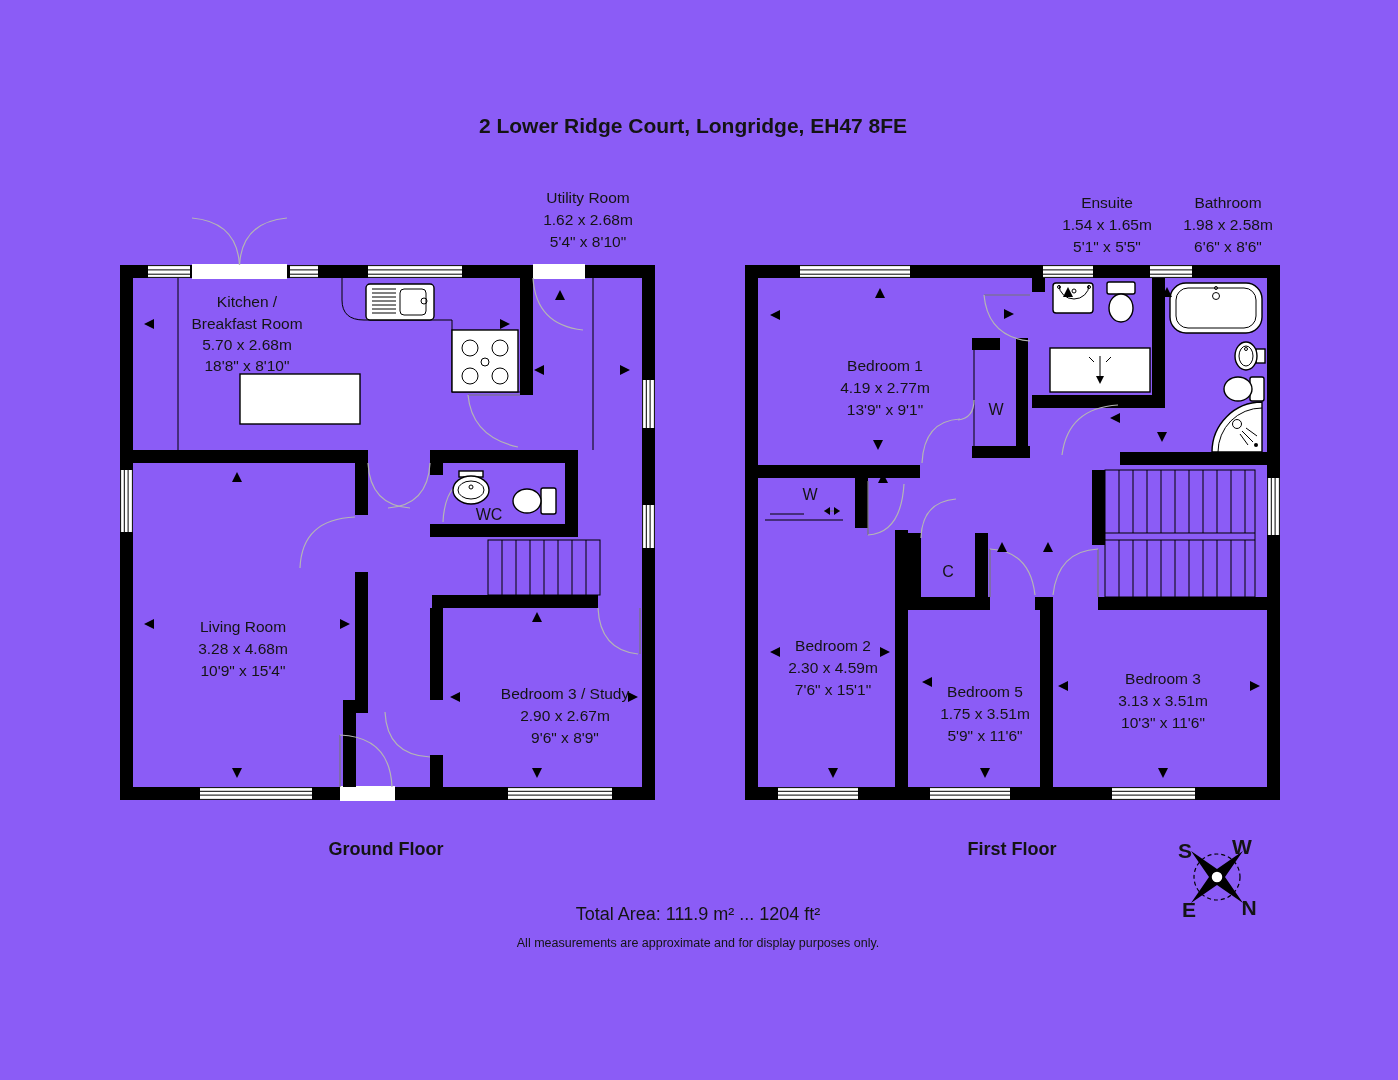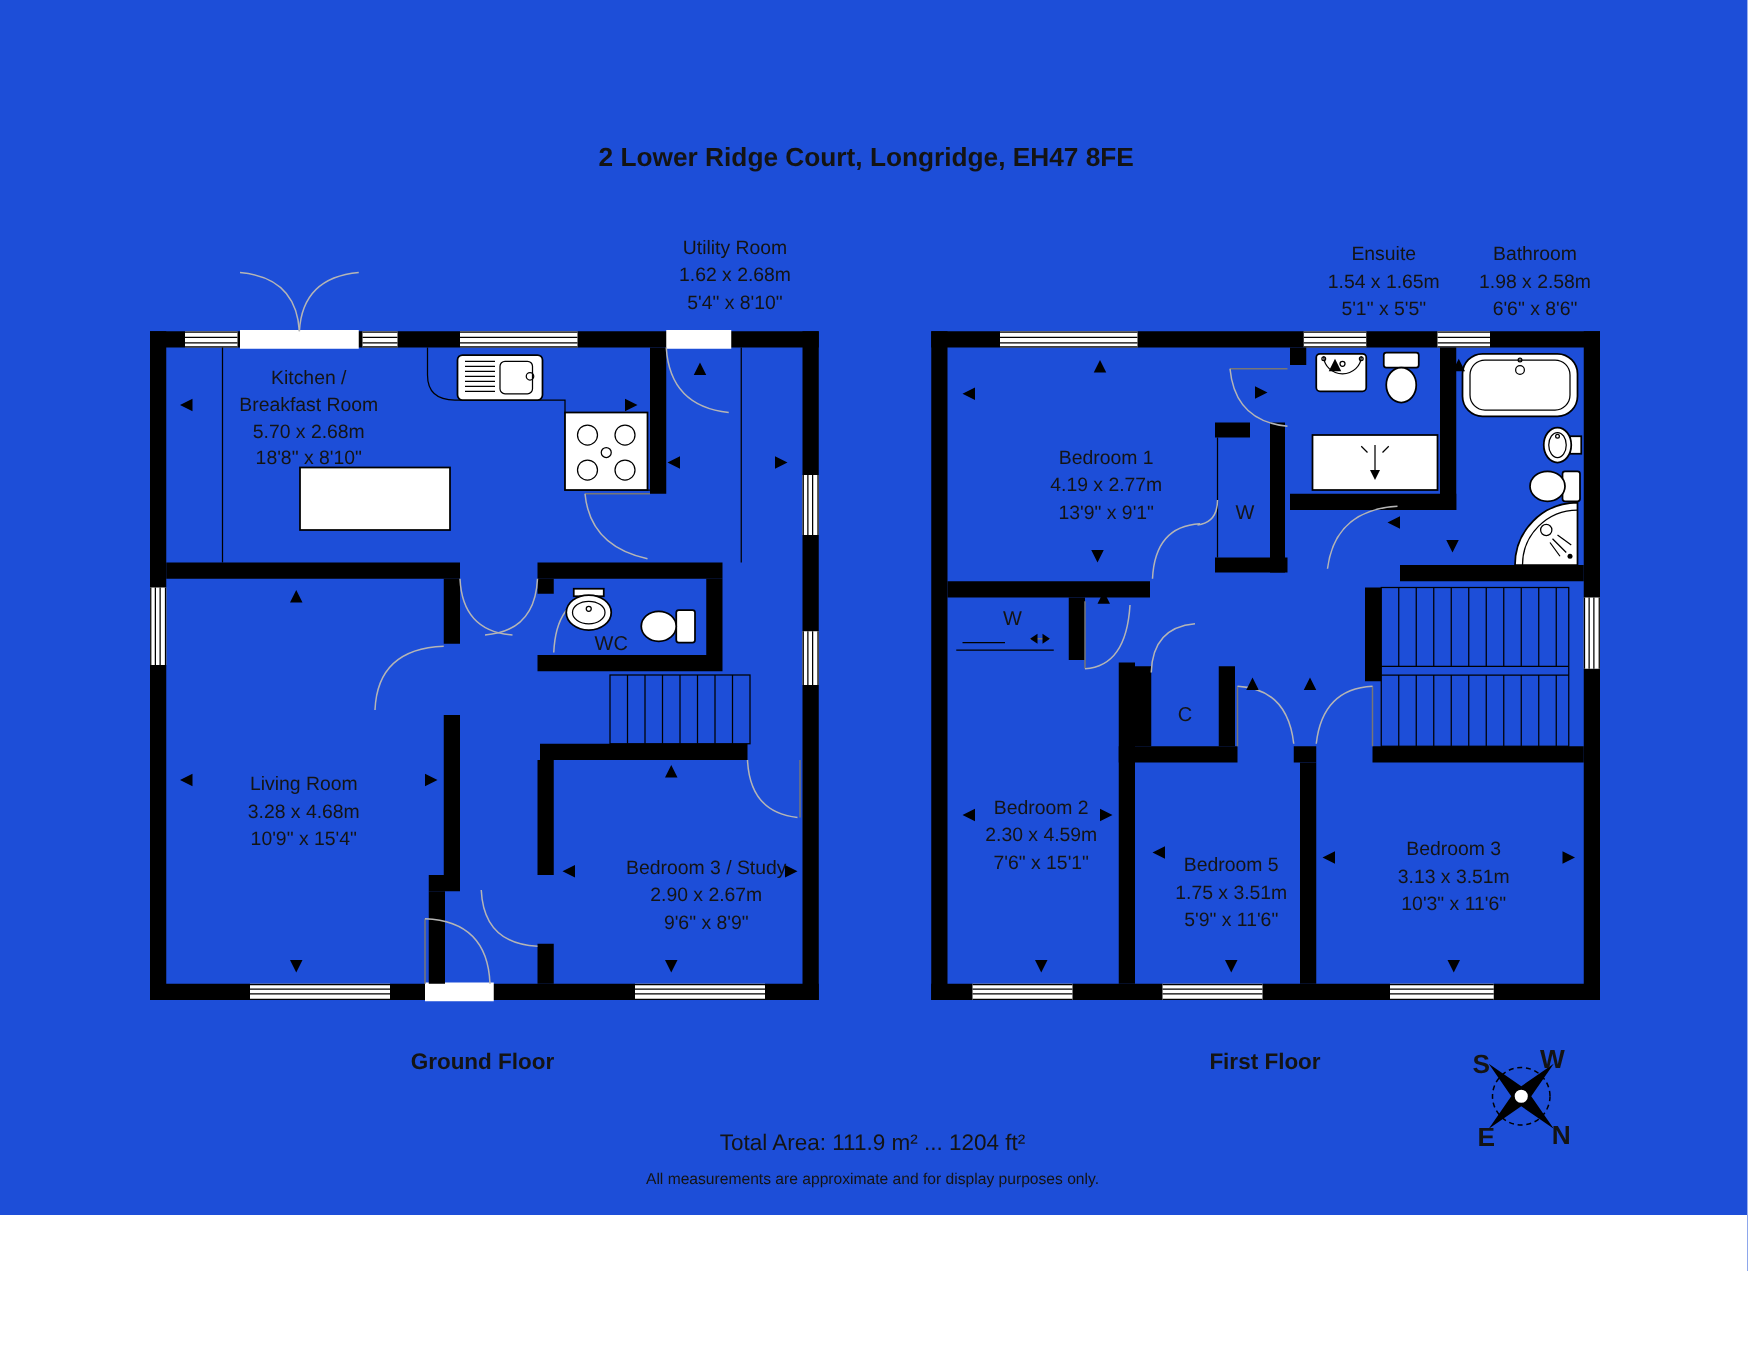--- a/index.html
+++ b/index.html
@@ -1,16 +1,16 @@
 <!DOCTYPE html>
 <html><head>
 <meta charset="utf-8">
 <style>
   html,body{margin:0;padding:0;background:#ffffff;}
-  .page{width:1398px;height:972px;position:relative;background:#1d4ed8;overflow:hidden;}
+  .page{width:1398px;height:1080px;position:relative;background:#8b5cf6;overflow:hidden;}
   svg text{font-family:"Liberation Sans","DejaVu Sans",sans-serif;fill:#141414;}
   .title{font-size:21px;font-weight:bold;}
   .room-name,.room-dim{font-size:15.5px;}
   .floor-label{font-size:18px;font-weight:bold;}
   .small-label{font-size:16px;}
   .total{font-size:18px;}
   .disclaimer{font-size:12.5px;}
   .compass-letter{font-size:21px;font-weight:bold;}
   .wall{fill:#000;}
   .thin{stroke:#000;stroke-width:1;fill:none;}

